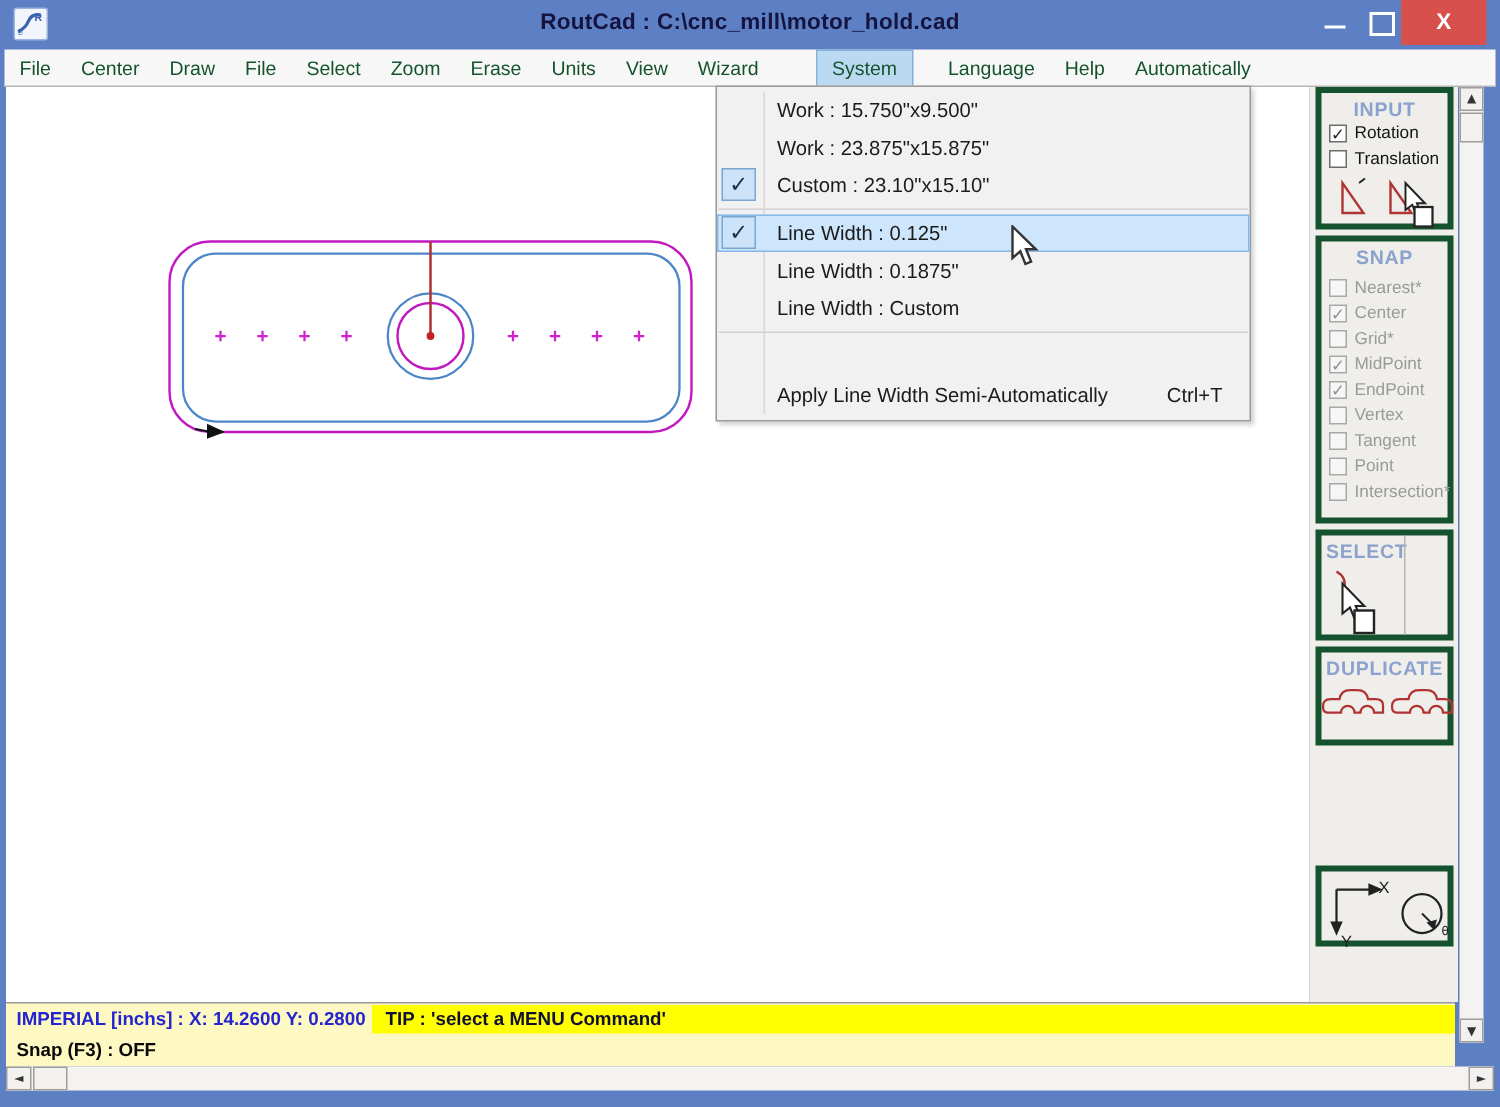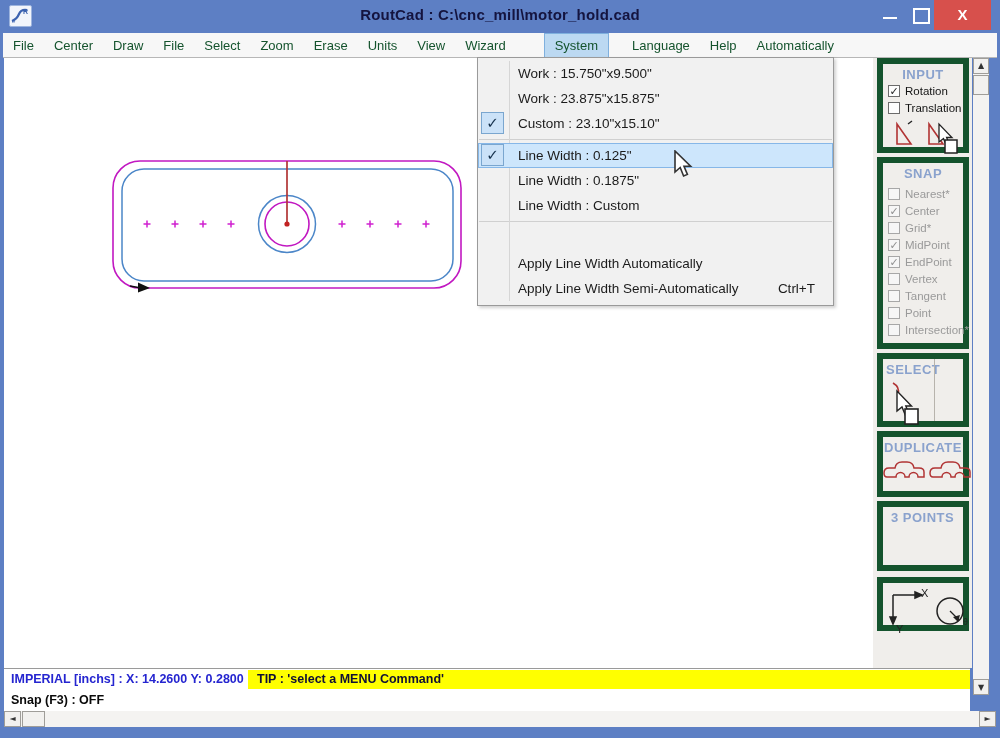--- a/index.html
+++ b/index.html
@@ -26,21 +26,21 @@
   .menu-item { padding:4px 10px; }
   .menu-item.active { background:var(--menu-hl); outline:1px solid #7fb0de;margin-left:29px; }
   .menu-item.gap { margin-left:14px; }
 
   
   .canvas { position:absolute; left:4px; top:58px; width:869px; height:610px; background:#fff; }
   .panel  { position:absolute; left:873px; top:58px; width:99px; height:610px; background:var(--panel-bg); }
   .drawing { position:absolute; left:0; top:0; }
 
   
-  .sec { position:absolute; left:4px; width:92px; border:6px solid #14532d; background:var(--panel-bg); }
+  .sec { position:absolute; left:4px; width:92px; border:4px solid #14532d; background:var(--panel-bg); }
   .sec-h { font-size:13px; font-weight:bold; letter-spacing:0.5px; color:var(--header-blue);
            text-align:center; padding-top:3px; }
   .sec-h.left { text-align:left; padding-left:3px; }
   .opt { display:flex; align-items:center; gap:5px; padding-left:5px; height:17px;
          font-size:11.5px; color:#141414; }
   .opt .cb { width:12px; height:12px; border:1px solid #6b6b6b; background:#fdfdfd; flex:0 0 auto;
              font-family:"DejaVu Sans",sans-serif; font-size:11px; line-height:11px; text-align:center; color:#222; }
   .opt.dim { color:#9a9a9a; }
   .opt.dim .cb { border-color:#a7a7a7; color:#8f8f8f; background:#f6f6f6; }
   .sec-icons { position:relative; }
@@ -64,21 +64,21 @@
   
   .vscroll { position:absolute; left:973px; top:58px; width:16px; height:637px; background:var(--sb-track); }
   .hscroll { position:absolute; left:4px; top:711px; width:992px; height:16px; background:var(--sb-track); }
   .sb-btn { position:absolute; background:#f2f1ef; border:1px solid #9f9d99; color:#333;
             font-family:"DejaVu Sans",sans-serif; font-size:8px; text-align:center; line-height:14px; }
   .vscroll .sb-btn { left:0; width:16px; height:16px; }
   .hscroll .sb-btn { top:0; width:17px; height:16px; }
   .sb-thumb { position:absolute; background:#f2f1ef; border:1px solid #9f9d99; }
 
   
-  .statusbar { position:absolute; left:4px; top:668px; width:966px; height:43px; background:#ffffff;
+  .statusbar { position:absolute; left:4px; top:668px; width:966px; height:43px; background:#fef9c3;
                border-top:1px solid #9a9a9a; font-size:12.5px; font-weight:bold; }
   .st-units { position:absolute; left:7px; top:3px; color:var(--imperial-blue); }
   .st-tip { position:absolute; left:244px; top:1px; right:0; height:19px; background:var(--tip-yellow);
             color:#101035; padding:2px 0 0 9px; }
   .st-snap { position:absolute; left:7px; top:24px; color:#0a0a0a; }
   .st-fkeys { position:absolute; left:252px; top:24px; color:#0a0a0a; }
 </style>
 </head>
 <body>
 
@@ -224,23 +224,20 @@
     <div class="sec" style="top:373px; height:66px;">
       <div class="sec-h">DUPLICATE</div>
       <svg width="90" height="34" viewBox="0 0 90 34">
         <g fill="none" stroke="#b13434" stroke-width="1.5">
           <path d="M4,22 Q1,22 1,18 Q1,13 6,13 L12,13 Q13,7 19,7 L24,7 Q30,7 31,13 L36,13 Q41,13 41,17 L41,22 L35,22 A4.5,4.5 0 0 0 26,22 L22,22 A4.5,4.5 0 0 0 13,22 L4,22 Z"></path>
           <path d="M50,22 Q47,22 47,18 Q47,13 52,13 L58,13 Q59,7 65,7 L70,7 Q76,7 77,13 L82,13 Q87,13 87,17 L87,22 L81,22 A4.5,4.5 0 0 0 72,22 L68,22 A4.5,4.5 0 0 0 59,22 L50,22 Z"></path>
         </g>
       </svg>
     </div>
 
-    <div class="sec" style="top:443px; height:70px;">
-      <div class="sec-h left" style="padding-left:8px;">3 POINTS</div>
-    </div>
 
     <div class="sec" style="top:519px; height:54px;">
       <svg width="90" height="52" viewBox="0 0 90 52">
         <g stroke="#222" stroke-width="1.5" fill="none">
           <path d="M10,12 L10,36"></path>
             <polygon points="7,34 13,34 10,41" fill="#222"></polygon>
           <path d="M10,12 L34,12"></path>
             <polygon points="32,9 32,15 39,12" fill="#222"></polygon>
         </g>
         <text x="38" y="14" font-size="11" fill="#222" font-family="Liberation Sans,sans-serif">X</text>
@@ -294,23 +291,20 @@
 
       <span class="mlabel">Line Width : 0.1875"</span>
     </div>
     <div class="mrow">
 
       <span class="mlabel">Line Width : Custom</span>
     </div>
     <div class="msep"></div>
     <div class="mspacer"></div>
     <div class="mrow">
-      <span class="mlabel">Apply Line Width Automatically</span>
-    </div>
-    <div class="mrow">
       <span class="mlabel">Apply Line Width Semi-Automatically</span>
       <span class="mshortcut">Ctrl+T</span>
     </div>
     <svg class="menu-cursor" width="24" height="30" viewBox="0 0 24 30">
       <polygon points="3,1 3,22 8.2,17.5 11.6,26 15.4,24.4 12,16.2 18.6,16.2" fill="#fff" stroke="#333" stroke-width="1.6"></polygon>
     </svg>
   </div>
 
 </div>
 

